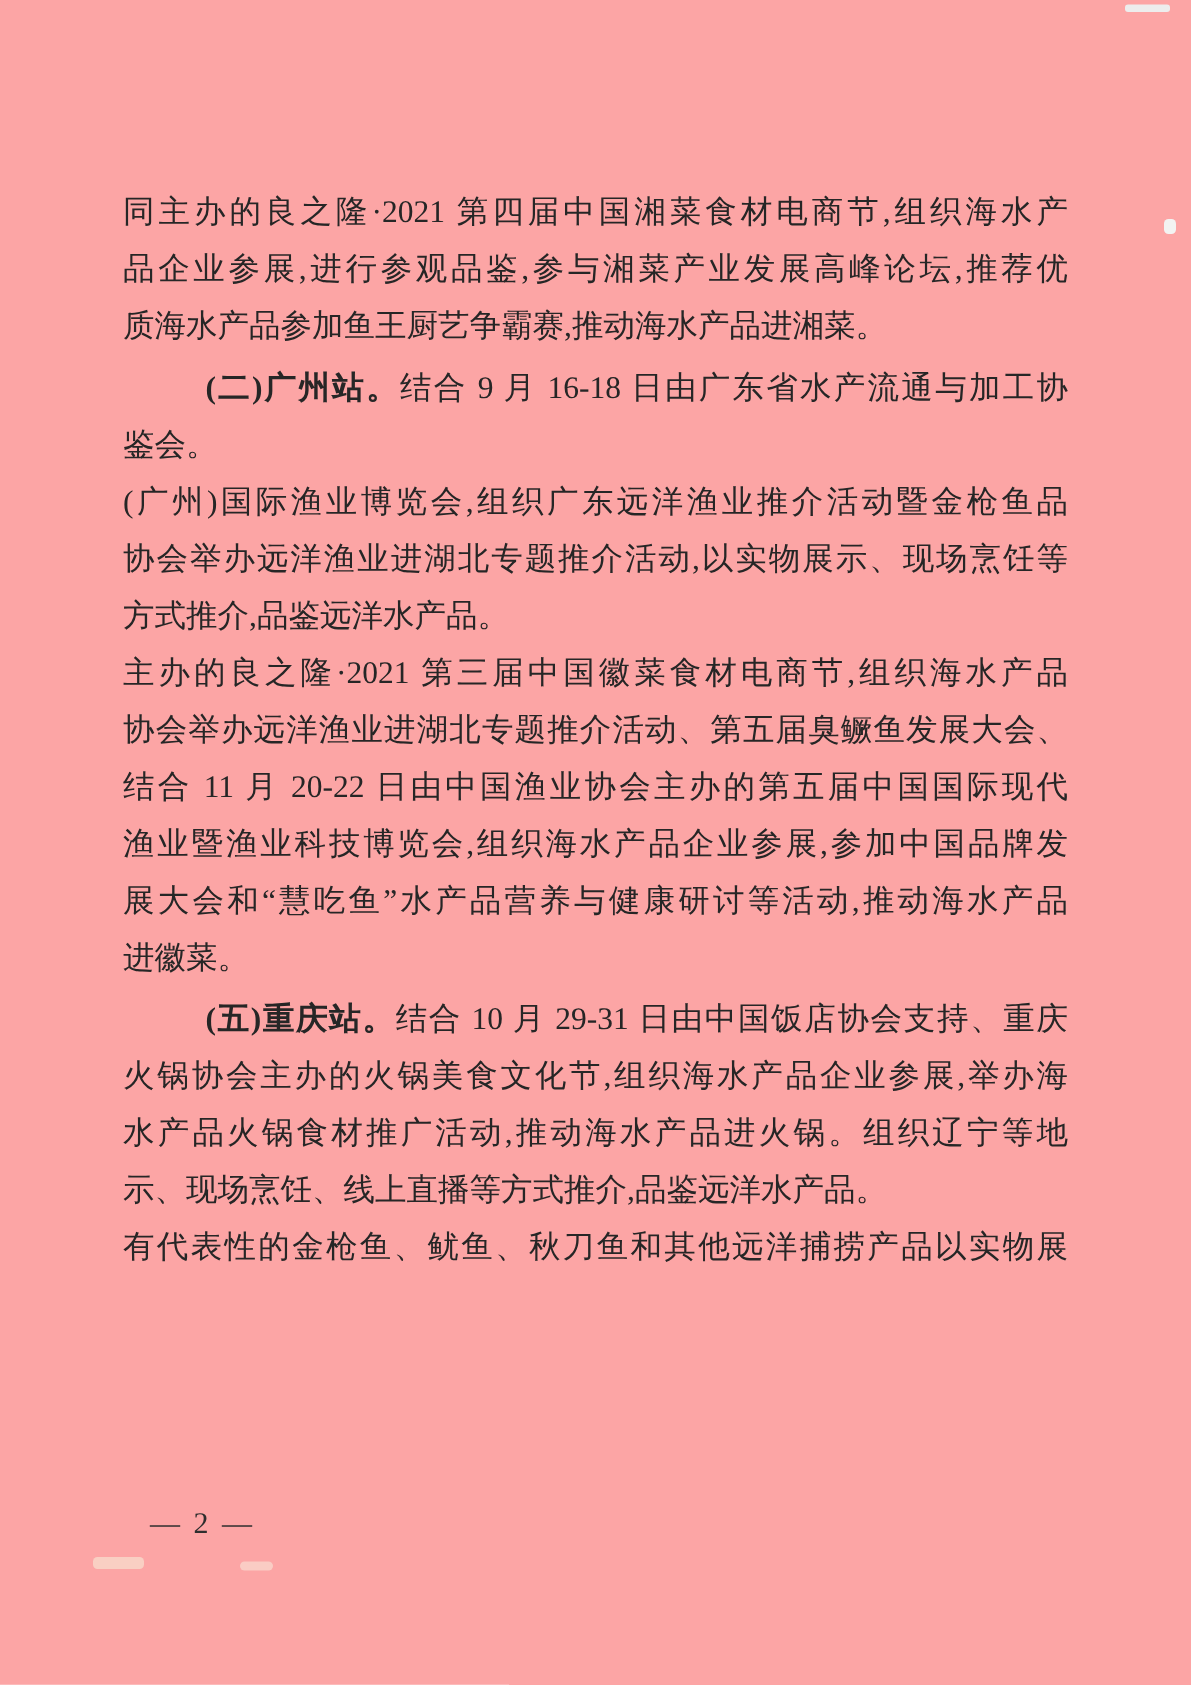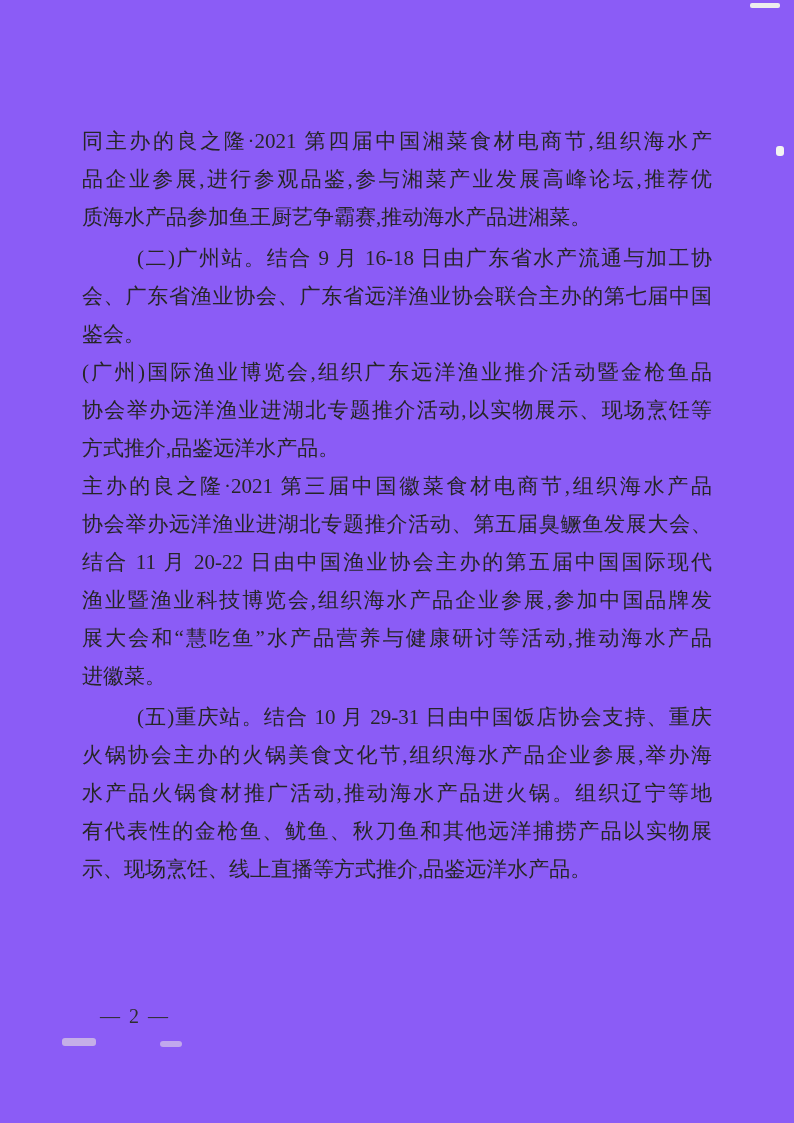--- a/index.html
+++ b/index.html
@@ -6,21 +6,21 @@
   body{
     width:794px;height:1123px;
     background:#fcfcfb;
     font-family:"Liberation Serif","DejaVu Serif",serif;
     color:#262626;
     overflow:hidden;
   }
   .page{
     position:relative;
     width:794px;height:1123px;
-    background:#8b5cf6;
+    background:#fca5a5;
     overflow:hidden;
   }
   .text-block{
     position:absolute;
     left:82px;top:122px;width:630px;
     font-size:21px;
     line-height:38px;
   }
   .line{
     height:38px;
@@ -31,21 +31,21 @@
   }
   .line.end{
     text-align:center;
     text-align-last:left;
   }
   .line.para-start{
     text-indent:55px;
     margin-top:3px;
   }
   .heading{
-    font-weight:400;
+    font-weight:700;
   }
   .footer{
     position:absolute;
     left:100px;top:1005px;
     font-size:20px;
     letter-spacing:2px;
     color:#2e2e2e;
   }
   
   .artifact-a{position:absolute;left:750px;top:3px;width:30px;height:5px;background:#ededed;border-radius:2px;}
@@ -57,33 +57,32 @@
 <body>
 
 <div class="page">
   <div class="artifact-a"></div>
   <div class="artifact-b"></div>
   <div class="text-block">
       <div class="line">同主办的良之隆·2021 第四届中国湘菜食材电商节,组织海水产</div>
       <div class="line">品企业参展,进行参观品鉴,参与湘菜产业发展高峰论坛,推荐优</div>
       <div class="line end">质海水产品参加鱼王厨艺争霸赛,推动海水产品进湘菜。</div>
       <div class="line para-start"><span class="heading">(二)广州站。</span>结合 9 月 16-18 日由广东省水产流通与加工协</div>
-      <div class="line">会、广东省渔业协会、广东省远洋渔业协会联合主办的第七届中国</div>
       <div class="line end">鉴会。</div>
       <div class="line">(广州)国际渔业博览会,组织广东远洋渔业推介活动暨金枪鱼品</div>
       <div class="line">协会举办远洋渔业进湖北专题推介活动,以实物展示、现场烹饪等</div>
       <div class="line end">方式推介,品鉴远洋水产品。</div>
       <div class="line">主办的良之隆·2021 第三届中国徽菜食材电商节,组织海水产品</div>
       <div class="line">协会举办远洋渔业进湖北专题推介活动、第五届臭鳜鱼发展大会、</div>
       <div class="line">结合 11 月 20-22 日由中国渔业协会主办的第五届中国国际现代</div>
       <div class="line">渔业暨渔业科技博览会,组织海水产品企业参展,参加中国品牌发</div>
       <div class="line">展大会和“慧吃鱼”水产品营养与健康研讨等活动,推动海水产品</div>
       <div class="line end">进徽菜。</div>
       <div class="line para-start"><span class="heading">(五)重庆站。</span>结合 10 月 29-31 日由中国饭店协会支持、重庆</div>
       <div class="line">火锅协会主办的火锅美食文化节,组织海水产品企业参展,举办海</div>
       <div class="line">水产品火锅食材推广活动,推动海水产品进火锅。组织辽宁等地</div>
+      <div class="line end">示、现场烹饪、线上直播等方式推介,品鉴远洋水产品。</div>
       <div class="line">有代表性的金枪鱼、鱿鱼、秋刀鱼和其他远洋捕捞产品以实物展</div>
-      <div class="line end">示、现场烹饪、线上直播等方式推介,品鉴远洋水产品。</div>
     </div>
   <div class="footer">— 2 —</div>
   <div class="artifact-c"></div>
   <div class="artifact-d"></div>
 </div>
 
 </body></html>

